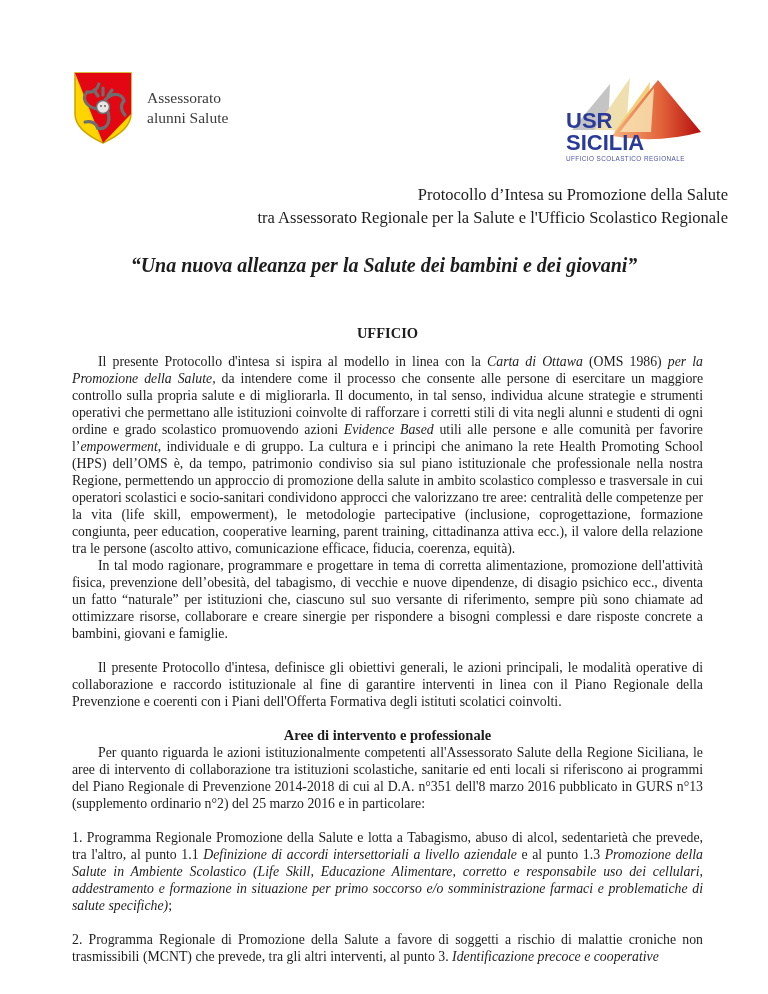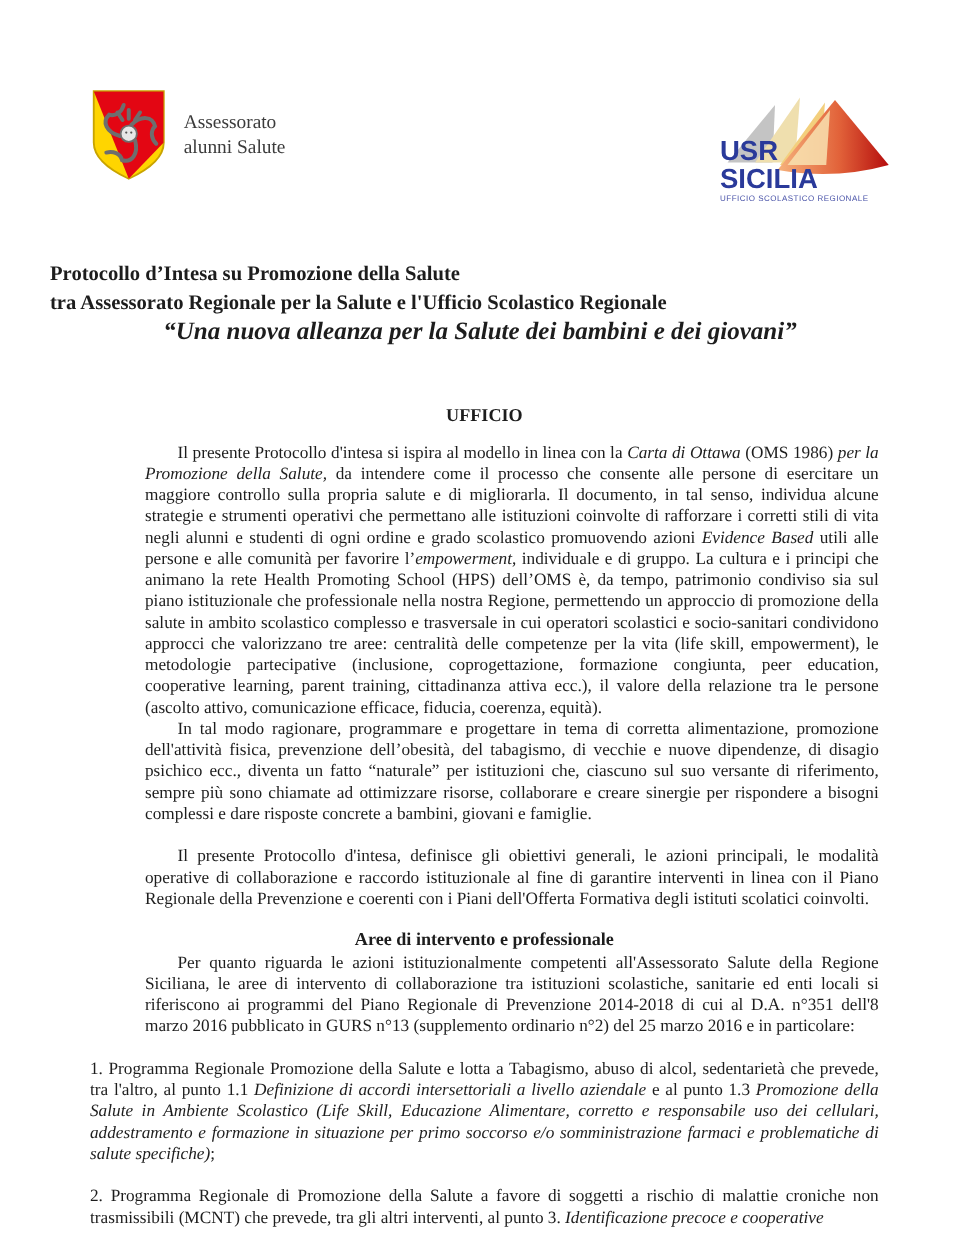--- a/index.html
+++ b/index.html
@@ -6,51 +6,51 @@
   .page{
     position:relative;
     width:768px;height:994px;
     background:#ffffff;
     overflow:hidden;
     font-family:"Liberation Serif", serif;
     color:#1d1d1d;
   }
   
   .header{
-    position:absolute;top:70px;left:72px;right:50px;
+    position:absolute;top:70px;left:72px;right:60px;
     display:flex;justify-content:space-between;align-items:flex-start;
   }
   .org-logo{display:flex;align-items:flex-start;}
   .org-label{
     font-size:15.5px;line-height:1.3;color:#3b3b3b;
     margin:18px 0 0 13px;
   }
   .usr-logo-box{margin-top:2px;text-align:right;}
   
   .doc-title{
-    position:absolute;top:208px;left:40px;right:40px;
-    text-align:left;font-weight:bold;font-size:16.5px;line-height:22.5px;
+    position:absolute;top:184px;left:40px;right:40px;
+    text-align:right;font-weight:normal;font-size:16.5px;line-height:22.5px;
   }
   .doc-subtitle{
     position:absolute;top:254px;left:40px;right:40px;
     text-align:center;font-weight:bold;font-style:italic;font-size:20px;
   }
   
   .body-text{
     position:absolute;top:325px;left:72px;right:65px;
   }
   .doc-heading{
     text-align:center;font-weight:bold;font-size:14.5px;line-height:17px;
     margin:0;
   }
   .doc-paragraph{
     margin:0;font-size:13.8px;line-height:17px;
     text-align:justify;
   }
-  .doc-paragraph.indent{text-indent:26px;margin-left:44px;}
+  .doc-paragraph.indent{text-indent:26px;}
   .space-before{margin-top:17px;}
   .space-after{margin-bottom:11px;}
   .italic{font-style:italic;}
 </style>
 </head>
 <body>
 
 <div class="page">
 
   <div class="header">

